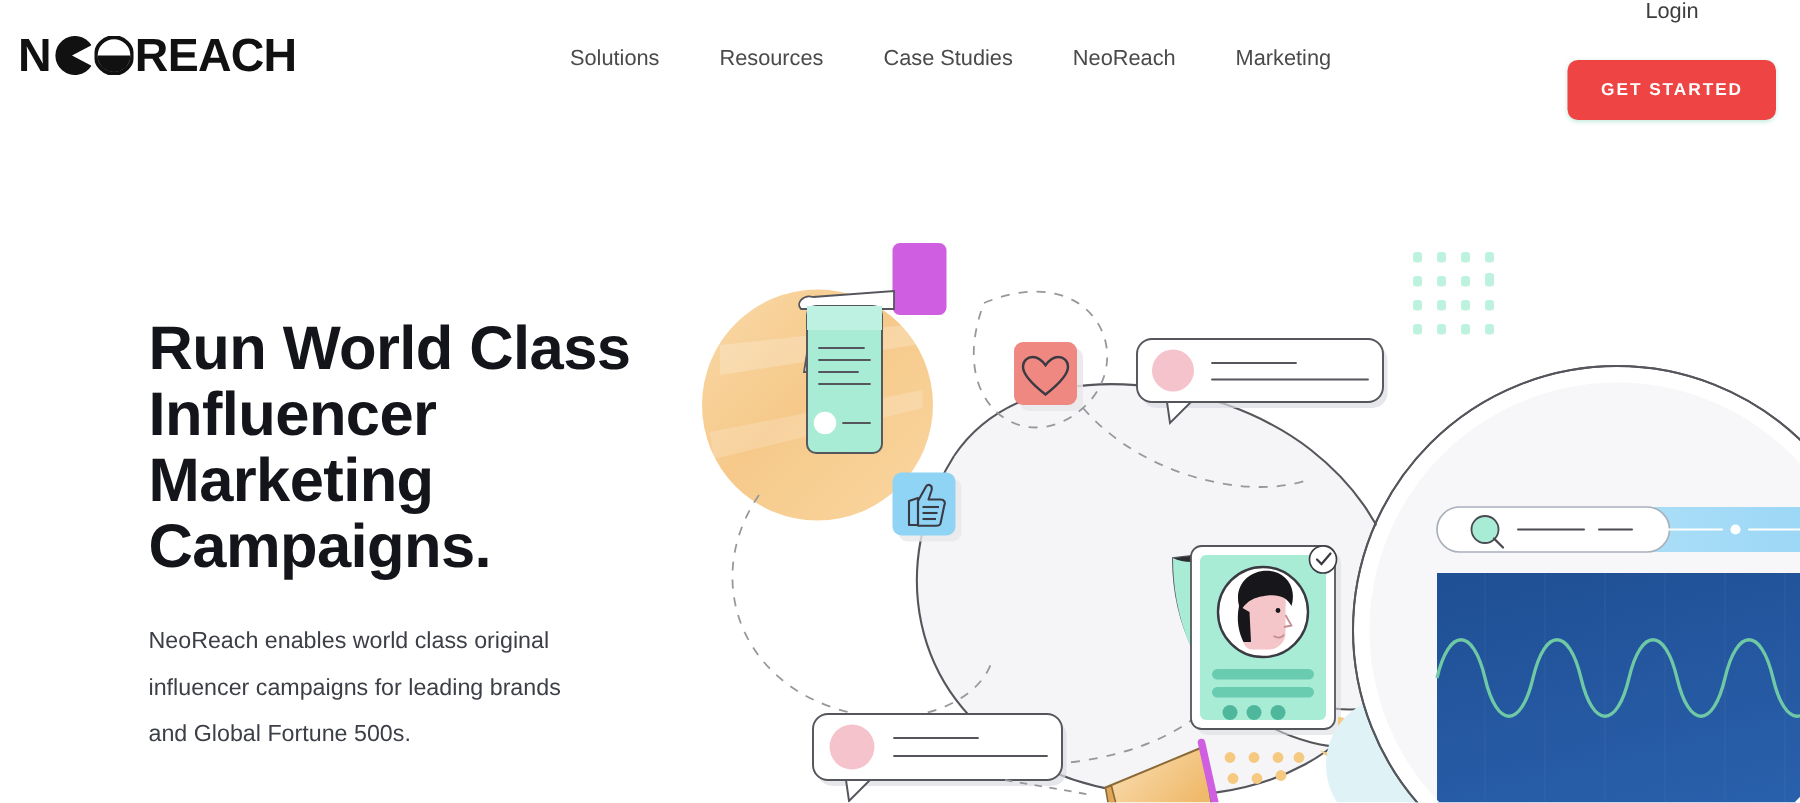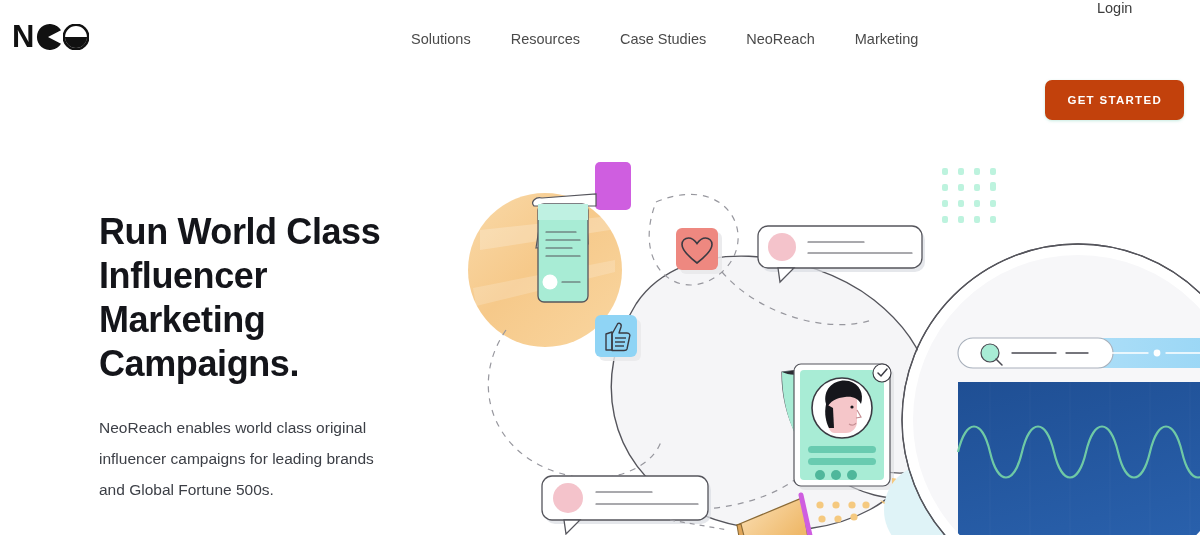--- a/index.html
+++ b/index.html
@@ -38,60 +38,58 @@
   .logo-mark2 {
     display: inline-block; width: 26px; height: 26px;
     vertical-align: -3px; margin: 0 1px;
     position: relative;
   }
 
   .nav {
     position: absolute; left: 380px; top: 0;
     height: 78px; display: flex; align-items: center;
     gap: 40px;
-    margin-left: 31px;
   }
   .nav-item {
     font-size: 14.5px; color: #4a4a4a; cursor: pointer;
     white-space: nowrap;
     font-family: "Liberation Sans", sans-serif;
   }
 
   .header-right {
     position: absolute; right: 16px; top: 0; height: 78px;
     display: flex; align-items: center; gap: 22px; flex-direction: column;
   }
   .login-link {
     font-size: 14.5px; color: #3d3d3d; cursor: pointer;
     padding-bottom: 2px;
   }
   .btn-get-started {
-    background: #c2410c;
+    background: #ef4444;
     color: #ffffff;
     border: none;
     border-radius: 7px;
     font-size: 11.5px;
     font-weight: 700;
     letter-spacing: 1.3px;
     padding: 0 22px;
     height: 40px;
     line-height: 40px;
     cursor: pointer;
     font-family: "Liberation Sans", sans-serif;
     box-shadow: 0 1px 3px rgba(94,197,169,0.35);
-    margin-top: 40px;
   }
 
   
   .hero-left {
     position: absolute; left: 99px; top: 210px;
     width: 400px;
   }
   .hero-title {
-    font-size: 36px;
+    font-size: 41px;
     font-weight: 700;
     line-height: 44px;
     color: #14151a;
     letter-spacing: -0.4px;
     margin-bottom: 26px;
     max-width: 330px;
   }
   .hero-sub {
     font-size: 15.5px;
     line-height: 31px;
@@ -123,20 +121,21 @@
         <svg width="26" height="26" viewBox="0 0 26 26">
           <path d="M13 13 L26 6.2 A13 13 0 1 0 26 19.8 Z" fill="#111"></path>
         </svg>
       </span>
       <span class="logo-mark2">
         <svg width="26" height="26" viewBox="0 0 26 26">
           <circle cx="13" cy="13" r="12.2" fill="none" stroke="#111" stroke-width="2.6"></circle>
           <path d="M2 13 L24 13 A11 11 0 0 1 2 13 Z" fill="#111"></path>
         </svg>
       </span>
+      <span class="logo-text">REACH</span>
     </div>
 
     <nav class="nav">
       <span class="nav-item">Solutions</span>
       <span class="nav-item">Resources</span>
       <span class="nav-item">Case Studies</span>
       <span class="nav-item">NeoReach</span>
       <span class="nav-item">Marketing</span>
     </nav>
 

